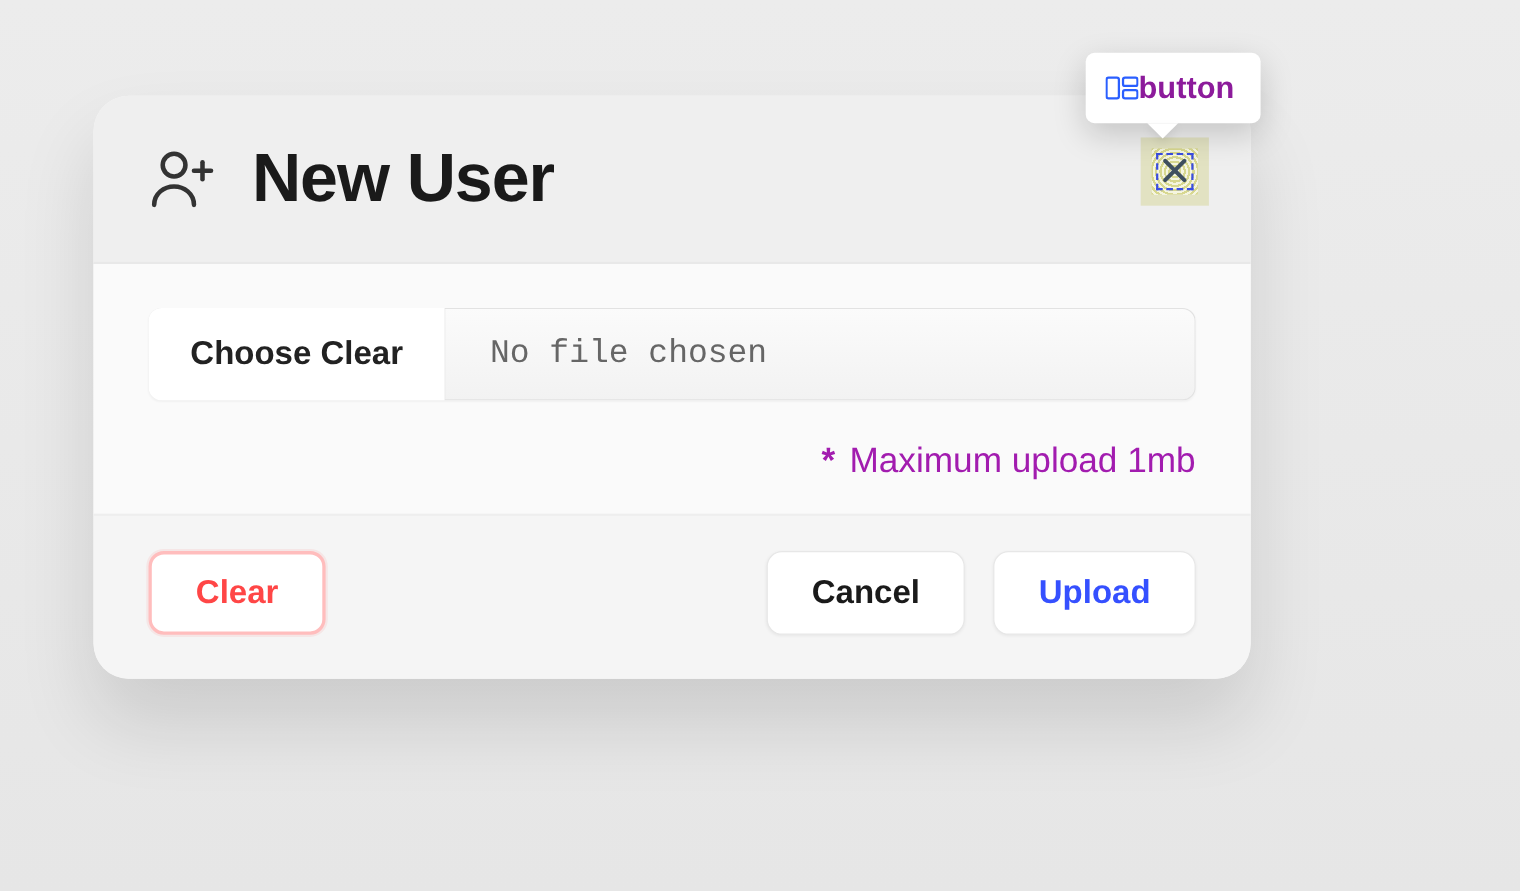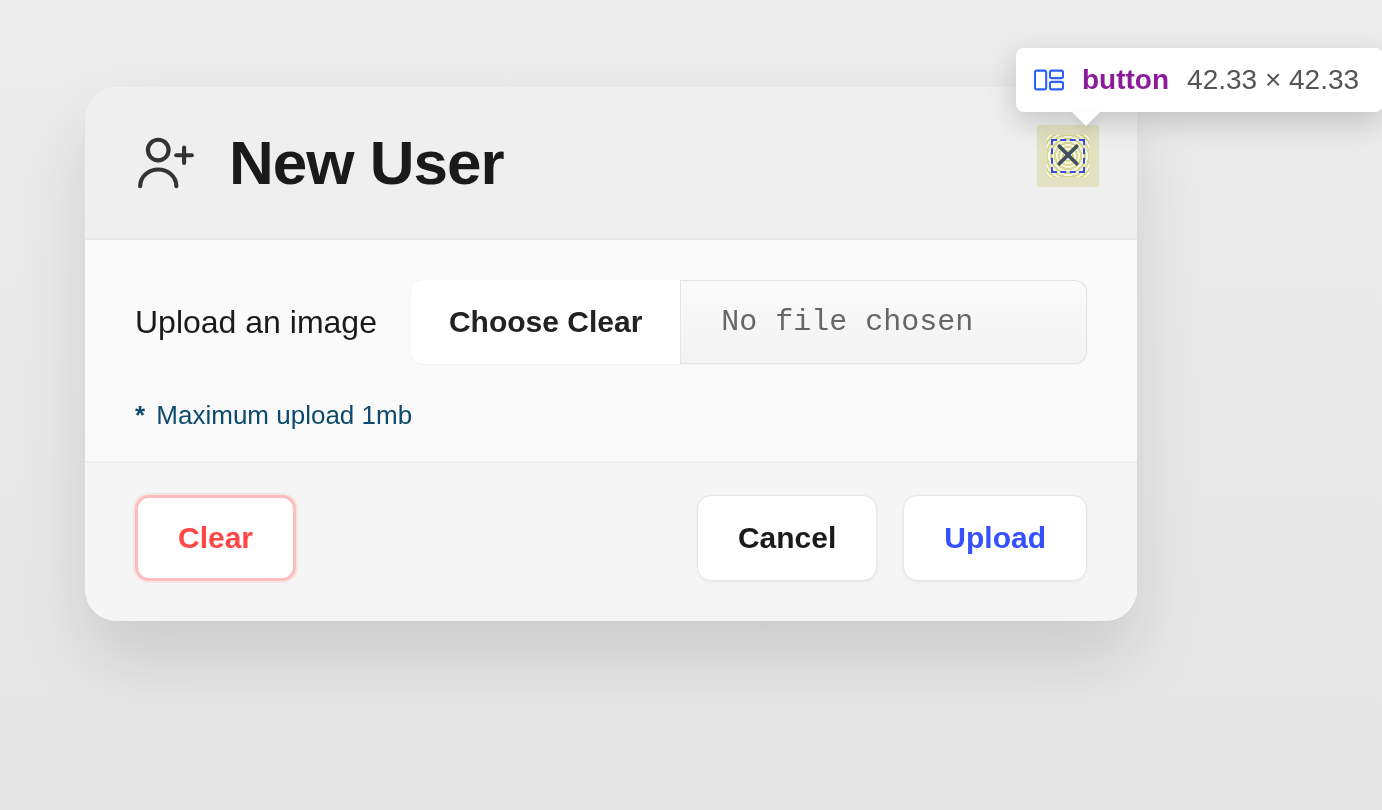--- a/index.html
+++ b/index.html
@@ -118,64 +118,64 @@
   .file-status {
     flex: 1;
     display: flex;
     align-items: center;
     padding-left: 40px;
     font-size: 30px;
     color: #666;
     font-family: Liberation Mono, monospace;
   }
   .hint {
-    font-size: 26px;
-    color: #0c4a6e;
+    font-size: 32px;
+    color: #a21caf;
+    text-align: right;
   }
   .hint .star { font-weight: 700; margin-right: 4px; }
 
   
   .dialog-footer {
     padding: 32px 50px 40px 50px;
     display: flex;
     gap: 26px;
     background: #f5f5f5;
     border-radius: 0 0 32px 32px;
   }
   .btn {
-    height: 86px;
+    height: 76px;
     padding: 0 40px;
     border-radius: 14px;
     background: #fff;
     font-size: 30px;
     font-weight: 700;
     cursor: pointer;
     box-shadow: 0 1px 3px rgba(0,0,0,0.06);
     border: 1px solid #e7e7e7;
     display: inline-flex;
     align-items: center;
     justify-content: center;
   }
   .btn-clear   { color:#ff4646; border:3px solid #ffbdbd; box-shadow: 0 0 0 2px rgba(255,70,70,0.08); }
   .spacer { flex:1; }
   .btn-cancel  { color:#1a1a1a; }
   .btn-confirm { color:#3550ff; }
 
   
   .inspector-tip {
     position: absolute;
-    left: 1016px;
+    left: 987px;
     top: 48px;
     background: #fff;
     border-radius: 8px;
     box-shadow: 0 10px 30px rgba(0,0,0,0.18);
     padding: 16px 24px 16px 18px;
     display: flex;
     align-items: center;
-    gap: 18px;
     font-size: 28px;
   }
   .inspector-tip::after{
     content:"";
     position:absolute;
     left:56px;
     bottom:-14px;
     width:0;height:0;
     border-left:14px solid transparent;
     border-right:14px solid transparent;
@@ -209,21 +209,20 @@
         <svg viewBox="0 0 24 24" fill="none" stroke-width="3" stroke-linecap="round">
           <line x1="5" y1="5" x2="19" y2="19"></line>
           <line x1="19" y1="5" x2="5" y2="19"></line>
         </svg>
       </button>
     </div>
   </div>
 
   <div class="dialog-body">
     <div class="upload-row">
-      <span class="upload-label">Upload an image</span>
 
       <div class="file-picker">
         <button class="choose-file">Choose Clear</button>
         <span class="file-status">No file chosen</span>
       </div>
     </div>
 
     <div class="hint">
       <span class="star">*</span><span> Maximum upload 1mb</span>
     </div>
@@ -238,14 +237,13 @@
 
 </div>
 
 <div class="inspector-tip">
   <svg class="tip-icon" viewBox="0 0 32 22">
     <rect x="1" y="1" width="12" height="20" rx="2" fill="none" stroke="#2a5fff" stroke-width="2.2"></rect>
     <rect x="17" y="1" width="14" height="8" rx="2" fill="none" stroke="#2a5fff" stroke-width="2.2"></rect>
     <rect x="17" y="13" width="14" height="8" rx="2" fill="none" stroke="#2a5fff" stroke-width="2.2"></rect>
   </svg>
   <span class="tip-tag">button</span>
-  <span class="tip-dims">42.33 × 42.33</span>
 </div>
 
 </body></html>

